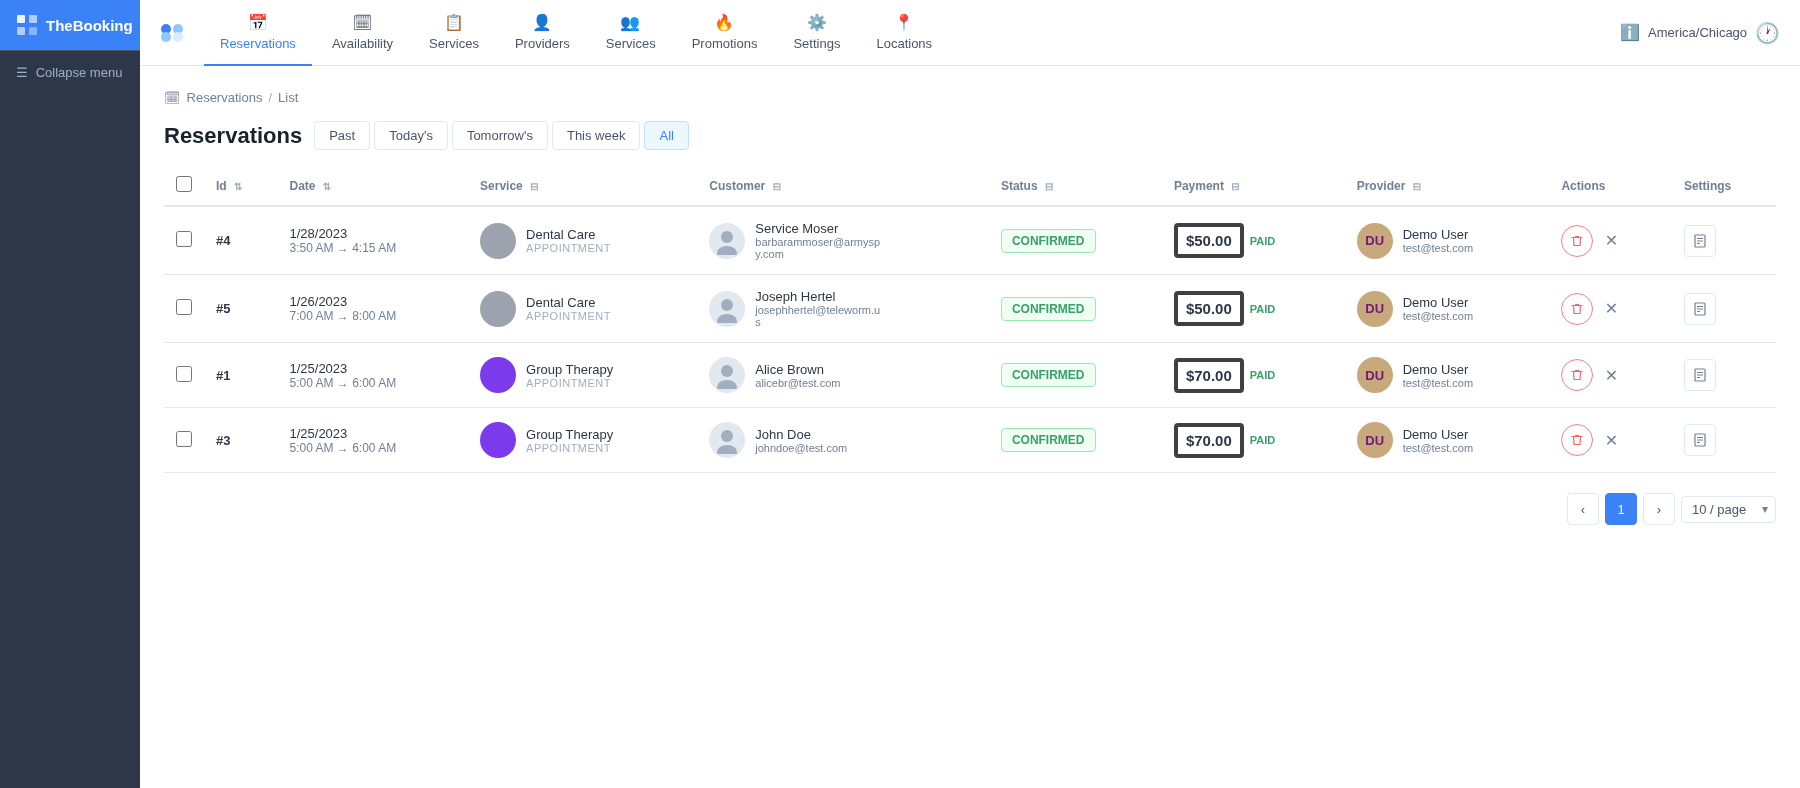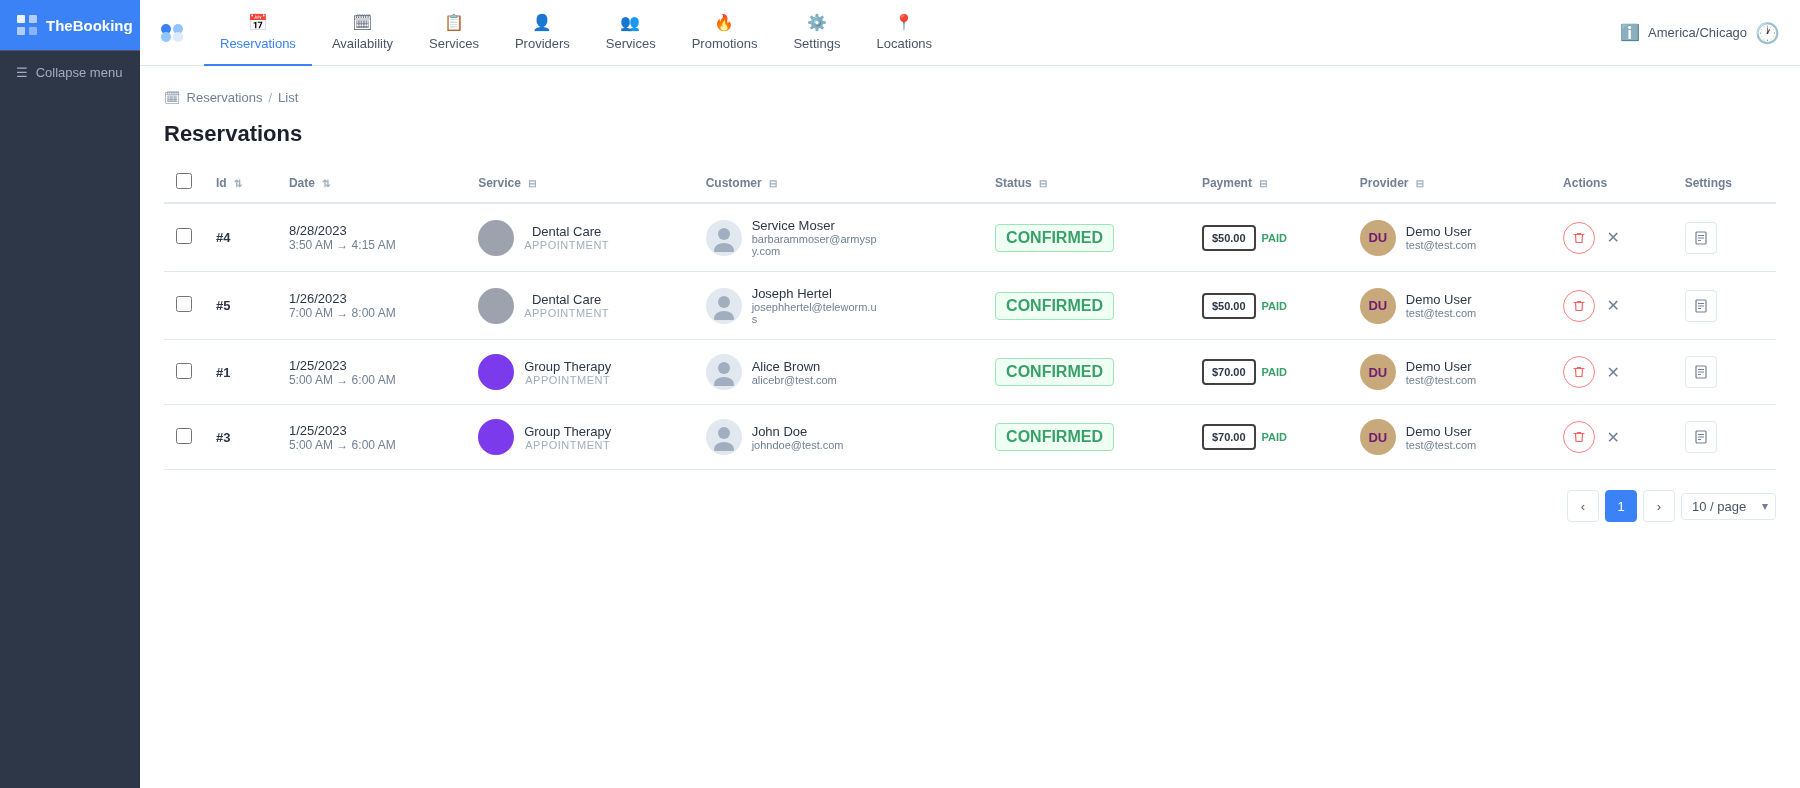--- a/index.html
+++ b/index.html
@@ -84,43 +84,43 @@
       text-align: left; padding: 10px 12px; font-size: 12px; font-weight: 600; color: #718096; white-space: nowrap; background: #fff;
     }
     th .sort-icon { margin-left: 4px; color: #a0aec0; font-size: 10px; }
     th .filter-icon { margin-left: 4px; color: #a0aec0; font-size: 10px; }
     tbody tr { border-bottom: 1px solid #e2e8f0; }
     td { padding: 14px 12px; vertical-align: middle; color: #2d3748; }
 
     .checkbox-cell { width: 40px; }
     input[type="checkbox"] { width: 16px; height: 16px; cursor: pointer; }
 
-    .service-cell { display: flex; align-items: center; gap: 10px; text-align: center; }
+    .service-cell { display: flex; align-items: center; gap: 10px; }
     .service-dot {
       width: 36px; height: 36px; border-radius: 50%; display: flex; align-items: center; justify-content: center; font-size: 14px; color: #fff; flex-shrink: 0;
     }
     .service-name { font-weight: 500; font-size: 13px; }
     .service-type { font-size: 11px; color: #a0aec0; letter-spacing: 0.5px; }
 
     .customer-cell { display: flex; align-items: center; gap: 10px; }
     .customer-avatar {
       width: 36px; height: 36px; border-radius: 50%; background: #e2e8f0; display: flex; align-items: center; justify-content: center; overflow: hidden; flex-shrink: 0;
     }
     .customer-avatar svg { width: 28px; height: 28px; }
     .customer-name { font-weight: 500; }
     .customer-email { font-size: 11px; color: #718096; word-break: break-all; max-width: 130px; }
 
     .status-badge {
-      display: inline-block; padding: 4px 10px; border-radius: 4px; font-size: 16px; font-weight: 600; border: 1px solid;
+      display: inline-block; padding: 4px 10px; border-radius: 4px; font-size: 12px; font-weight: 600; border: 1px solid;
     }
     .status-confirmed { color: #38a169; border-color: #9ae6b4; background: #f0fff4; }
 
     .payment-cell { display: flex; align-items: center; gap: 6px; }
     .payment-amount {
-      font-weight: 700; font-size: 11px; color: #2d3748; border: 2px solid #404040; padding: 5px 8px; border-radius: 4px;
+      font-weight: 700; font-size: 15px; color: #2d3748; border: 4px solid #404040; padding: 5px 8px; border-radius: 4px;
     }
     .payment-status {
       font-size: 11px; font-weight: 600; color: #38a169;
     }
 
     .provider-cell { display: flex; align-items: center; gap: 10px; }
     .provider-name { font-weight: 500; }
     .provider-email { font-size: 11px; color: #718096; }
 
     .actions-cell { display: flex; align-items: center; gap: 8px; }
@@ -236,20 +236,27 @@
     <div class="breadcrumb">
       <span>🗓</span>
       <a href="#">Reservations</a>
       <span class="sep">/</span>
       <span>List</span>
     </div>
 
     <div class="page-header">
       <span class="page-title">Reservations</span>
 
+      <div class="filter-tabs">
+        <button class="filter-tab">Past</button>
+        <button class="filter-tab">Today's</button>
+        <button class="filter-tab">Tomorrow's</button>
+        <button class="filter-tab">This week</button>
+        <button class="filter-tab active">All</button>
+      </div>
 
     </div>
 
     <div class="table-wrap">
       <table>
         <thead>
           <tr>
             <th class="checkbox-cell">
               <input type="checkbox" style="">
             </th>
@@ -264,21 +271,21 @@
             <th>Settings</th>
           </tr>
         </thead>
         <tbody id="table-body">
         <tr>
       <td class="checkbox-cell">
         <input type="checkbox" style="">
       </td>
       <td style="font-weight:600;color:#2d3748;">#4</td>
       <td>
-        <div class="date-main">8/28/2023</div>
+        <div class="date-main">1/28/2023</div>
         <div class="date-time">3:50 AM → 4:15 AM</div>
       </td>
       <td>
         <div class="service-cell">
           <div class="service-dot" style="background:#9ca3af;"></div>
           <div>
             <div class="service-name">Dental Care</div>
             <div class="service-type">APPOINTMENT</div>
           </div>
         </div>

